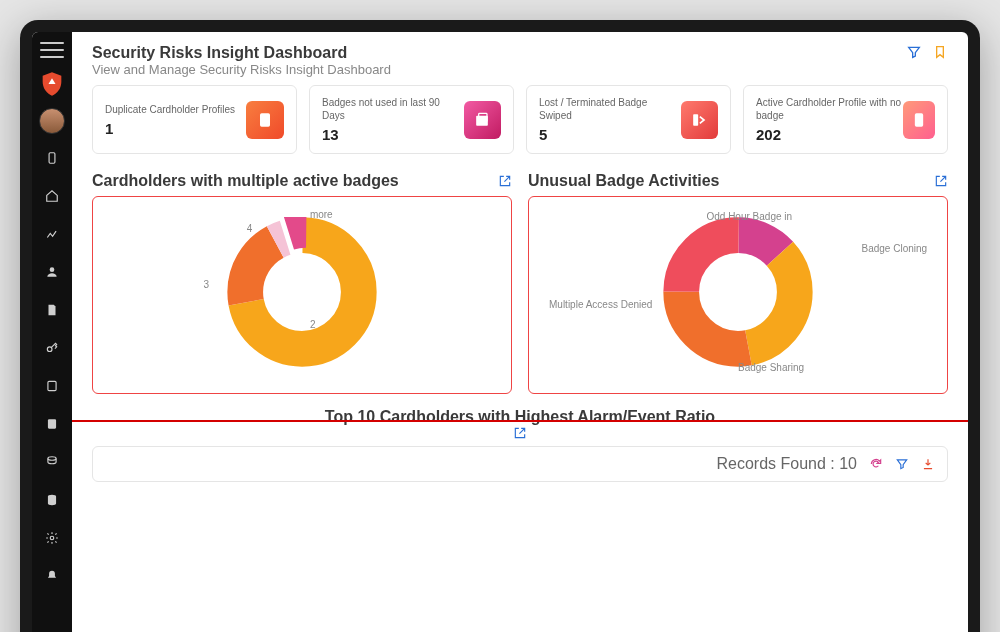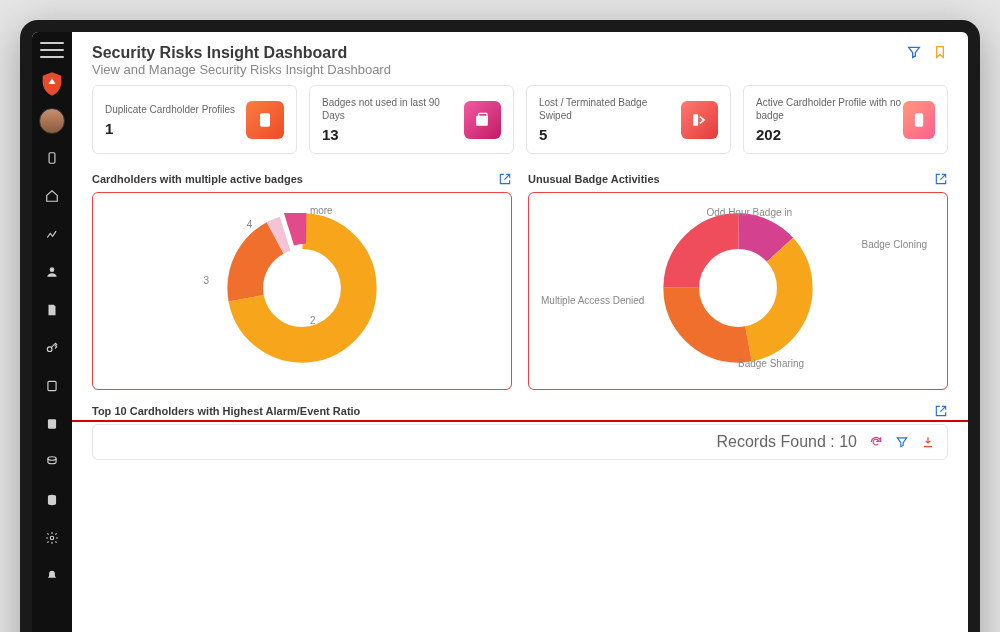--- a/index.html
+++ b/index.html
@@ -51,28 +51,28 @@
 .stat-card{
   flex:1;border:1px solid #e5e5e5;border-radius:6px;padding:10px 12px;display:flex;justify-content:space-between;align-items:center;min-height:62px;
 }
 .stat-card .lbl{font-size:10px;color:#666;line-height:1.3;}
 .stat-card .val{font-size:15px;font-weight:700;color:#222;margin-top:4px;}
 .stat-icon{width:38px;height:38px;border-radius:6px;display:flex;align-items:center;justify-content:center;}
 .stat-icon svg{width:20px;height:20px;fill:#fff;}
 
 .charts-row{display:flex;gap:16px;padding:0 20px;}
 .chart-card{flex:1;border:1px solid #ef4444;border-radius:6px;padding:10px 12px 16px 12px;position:relative;}
-.chart-title{font-size:11px;font-weight:700;color:#3a3a3a;}
+.chart-title{font-size:16px;font-weight:700;color:#3a3a3a;}
 .popout{position:absolute;top:-20px;right:0;width:14px;height:14px;color:#2a6fd6;cursor:pointer;}
 .chart-header{position:relative;margin-bottom:6px;display:flex;justify-content:space-between;align-items:center;}
 
 .donut-wrap{display:flex;justify-content:center;align-items:center;height:170px;position:relative;}
 
 .section3{padding:14px 20px 6px 20px;}
-.section3 .chart-header{}
+.section3 .chart-header{flex-direction:column;}
 .section3-card{border:1px solid #e5e5e5;border-radius:6px;padding:8px 12px;display:flex;justify-content:flex-end;align-items:center;gap:12px;font-size:16px;color:#666;}
 .section3-card .mini-ic{width:14px;height:14px;}
 
 .redline{position:absolute;left:0;right:0;height:2px;background:#d40000;}
 
 .chart-seg-label{font-size:10px;color:#888;position:absolute;white-space:nowrap;}
 </style>
 </head>
 <body>
 
@@ -269,21 +269,21 @@
             <svg width="150" height="150" viewBox="0 0 42 42">
               <circle cx="21" cy="21" r="15.9" fill="transparent" stroke="#d4418e" stroke-width="10" stroke-dasharray="13 87" stroke-dashoffset="25"></circle>
               <circle cx="21" cy="21" r="15.9" fill="transparent" stroke="#f7a61b" stroke-width="10" stroke-dasharray="34 66" stroke-dashoffset="12"></circle>
               <circle cx="21" cy="21" r="15.9" fill="transparent" stroke="#f06f2c" stroke-width="10" stroke-dasharray="28 72" stroke-dashoffset="78"></circle>
               <circle cx="21" cy="21" r="15.9" fill="transparent" stroke="#ef4d5c" stroke-width="10" stroke-dasharray="25 75" stroke-dashoffset="50"></circle>
               <circle cx="21" cy="21" r="8" fill="#fff"></circle>
             </svg>
             <span class="chart-seg-label" style="top:4px;left:42%;">Odd Hour Badge in</span>
             <span class="chart-seg-label" style="top:36px;right:2%;">Badge Cloning</span>
             <span class="chart-seg-label" style="bottom:4px;left:50%;">Badge Sharing</span>
-            <span class="chart-seg-label" style="top:92px;left:0;">Multiple Access Denied</span>
+            <span class="chart-seg-label" style="top:92px;left:8px;">Multiple Access Denied</span>
           </div>
         </div>
       </div>
     </div>
 
     <div class="section3">
       <div class="chart-header">
         <div class="chart-title">Top 10 Cardholders with Highest Alarm/Event Ratio</div>
         <svg class="popout" viewBox="0 0 24 24" style="position:static">
               <path d="M14 4h6v6M20 4l-9 9M10 4H4v16h16v-6" fill="none" stroke="#2a6fd6" stroke-width="2"></path>

